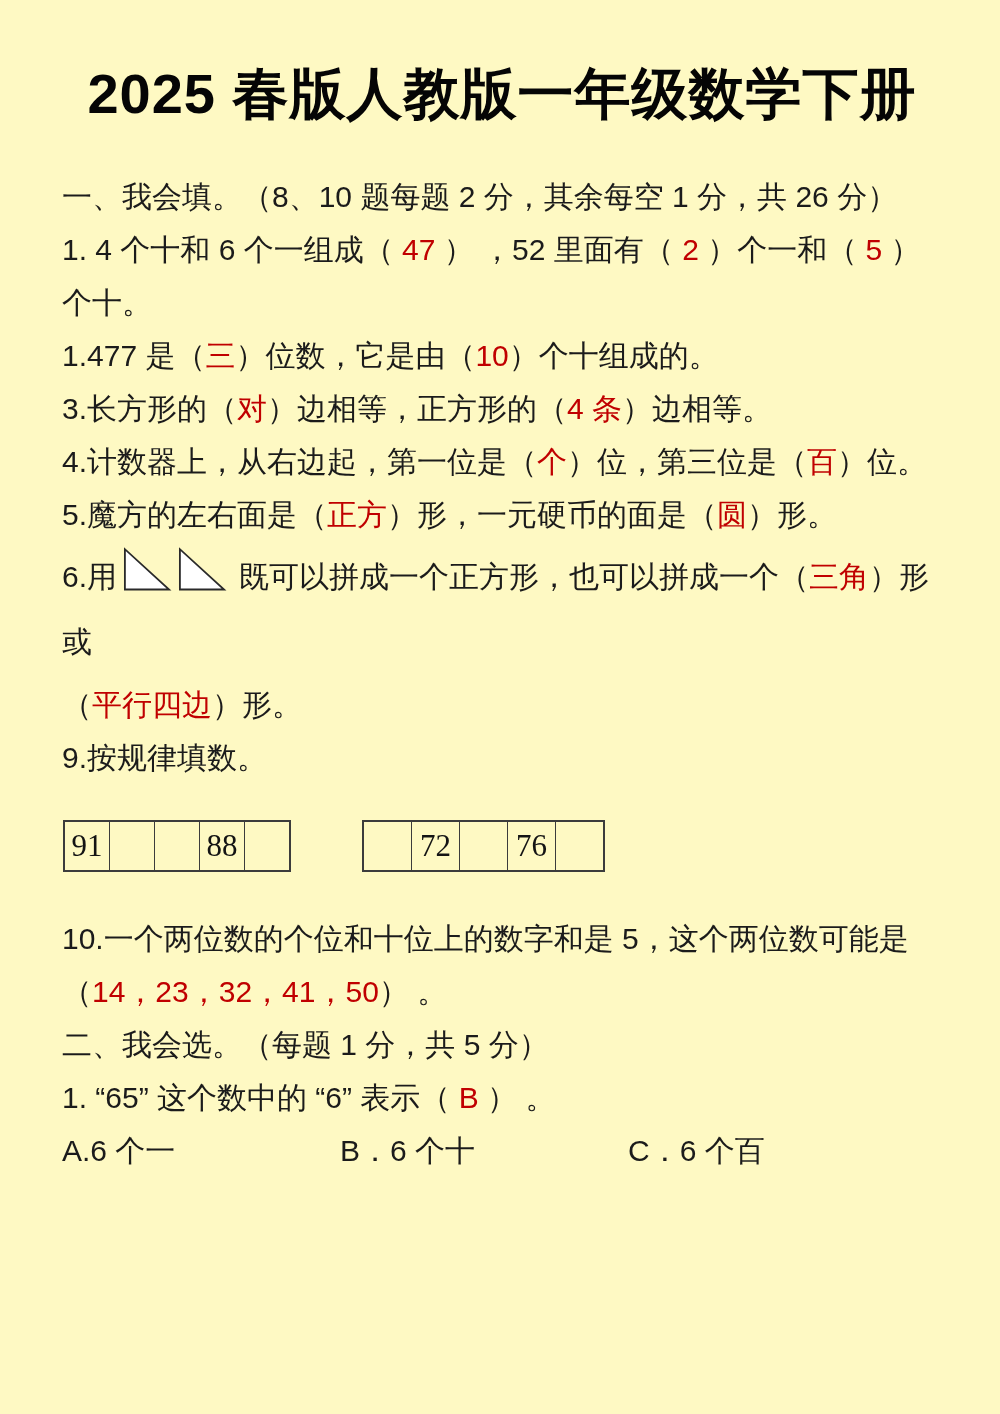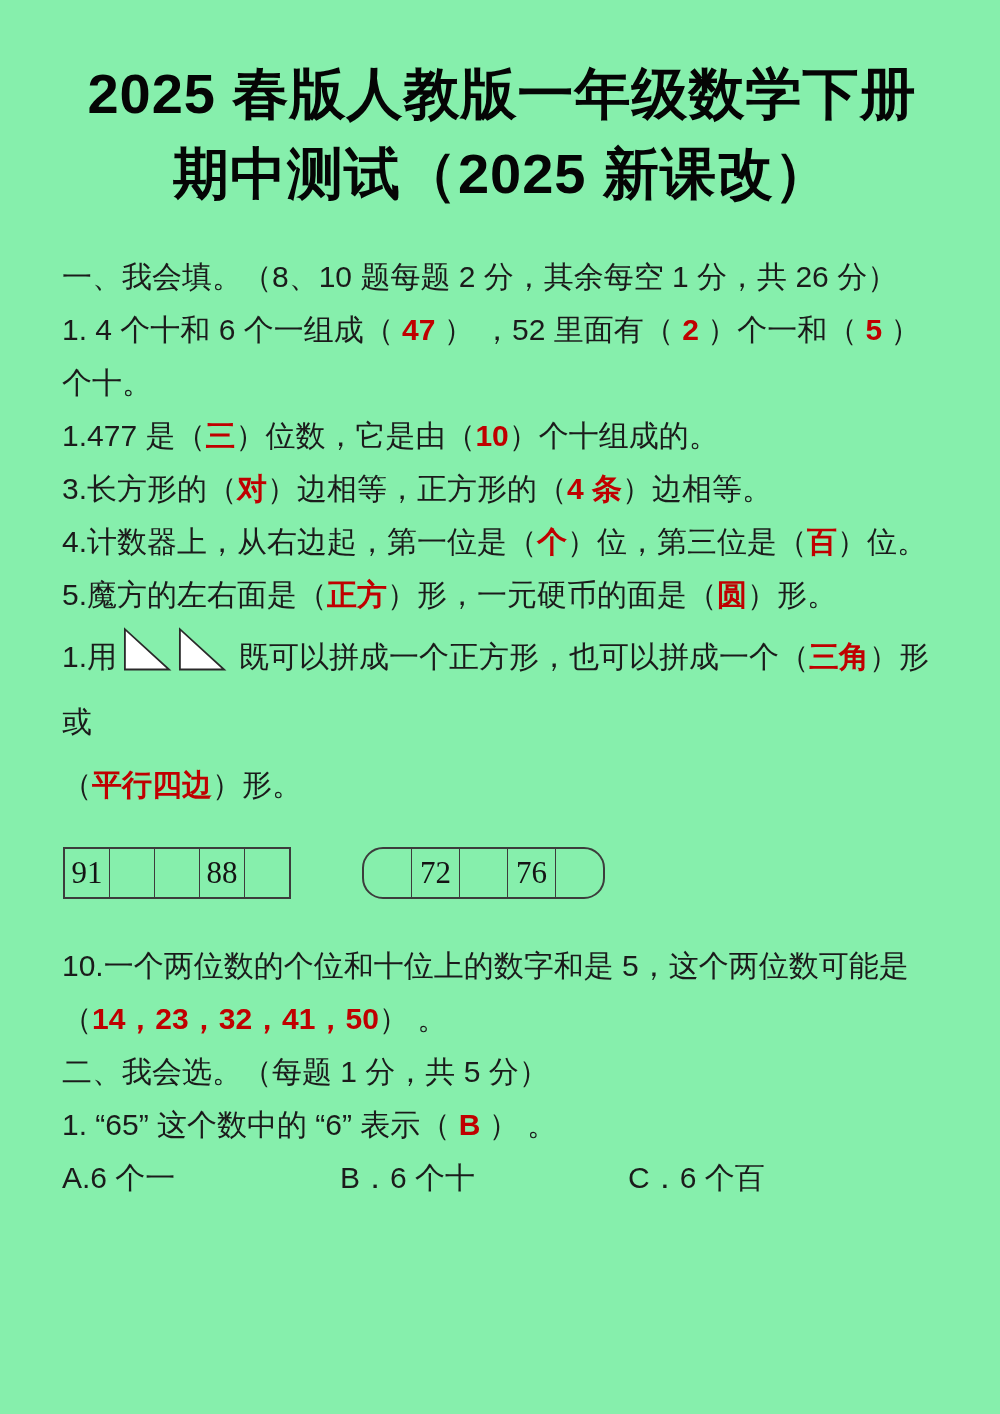--- a/index.html
+++ b/index.html
@@ -1,42 +1,42 @@
 <!DOCTYPE html>
 <html style="--ans: #c00000;"><head>
 <meta charset="utf-8">
 <style>
   html,body{margin:0;padding:0;background:#ffffff;}
   .page{
     position:relative;
     width:1000px;height:1414px;
-    background:#86efac;
+    background:#fef9c3;
     box-sizing:border-box;
     padding:54px 58px 0 62px;
     font-family:"Liberation Sans","DejaVu Sans",sans-serif;
     color:#1b1b1b;
     overflow:hidden;
   }
   .title{
     text-align:center;
     font-weight:900;
     font-size:56px;
     line-height:80px;
     letter-spacing:1px;
     color:#050505;
   }
   .content{margin-top:36px;font-size:30px;}
   .line{line-height:53px;}
-  .ans{color:var(--ans,#c00000);font-weight:bold;}
+  .ans{color:var(--ans,#c00000);}
   .q6 .line:last-child{margin-top:10px;}
   .tri-pair{display:inline-block;vertical-align:-12px;margin:0 8px 0 4px;white-space:nowrap;}
   .tri-pair svg{width:52px;height:58px;margin-right:3px;}
   .tables-row{display:flex;margin:36px 0 40px 1px;}
   .seq-table{display:flex;border:2px solid #3c3c3c;}
-  .seq-table.t2{margin-left:71px;border-radius:21px;}
+  .seq-table.t2{margin-left:71px;}
   .seq-cell{
     width:44px;height:48px;
     border-left:1.5px solid #3c3c3c;
     display:flex;align-items:center;justify-content:center;
     font-family:"Liberation Serif","DejaVu Serif",serif;
     font-size:31px;color:#141414;
   }
   .seq-table.t2 .seq-cell{width:47px;}
   .seq-cell:first-child{border-left:none;}
   .q10{margin-top:40px;}
@@ -44,21 +44,20 @@
   .opt-a{width:278px;}
   .opt-b{width:288px;}
 </style>
 </head>
 <body>
 
 <div class="page">
 
   <h1 class="title" style="margin:0;">
     <div>2025 春版人教版一年级数学下册</div>
-    <div>期中测试（2025 新课改）</div>
   </h1>
 
   <div class="content">
 
     <div class="line">一、我会填。（8、10 题每题 2 分，其余每空 1 分，共 26 分）</div>
 
     <div class="q">
         <div class="line"><span>1. 4 个十和 6 个一组成（ </span><span class="ans">47</span><span> ） ，52 里面有（ </span><span class="ans">2</span><span> ）个一和（ </span><span class="ans">5</span><span> ）</span></div>
         <div class="line"><span>个十。</span></div>
       </div>
@@ -68,26 +67,29 @@
     <div class="q">
         <div class="line"><span>3.长方形的（</span><span class="ans">对</span><span>）边相等，正方形的（</span><span class="ans">4 条</span><span>）边相等。</span></div>
       </div>
     <div class="q">
         <div class="line"><span>4.计数器上，从右边起，第一位是（</span><span class="ans">个</span><span>）位，第三位是（</span><span class="ans">百</span><span>）位。</span></div>
       </div>
     <div class="q">
         <div class="line"><span>5.魔方的左右面是（</span><span class="ans">正方</span><span>）形，一元硬币的面是（</span><span class="ans">圆</span><span>）形。</span></div>
       </div>
     <div class="q q6">
-        <div class="line"><span>1.用</span><span class="tri-pair"><svg viewBox="0 0 40 36">
+        <div class="line"><span>6.用</span><span class="tri-pair"><svg viewBox="0 0 40 36">
               <path d="M3 2 L3 33 L37 33 Z" fill="#ffffff" stroke="#2a2a2a" stroke-width="1.4"></path>
             </svg><svg viewBox="0 0 40 36">
               <path d="M3 2 L3 33 L37 33 Z" fill="#ffffff" stroke="#2a2a2a" stroke-width="1.4"></path>
             </svg></span><span>既可以拼成一个正方形，也可以拼成一个（</span><span class="ans">三角</span><span>）形或</span></div>
         <div class="line"><span>（</span><span class="ans">平行四边</span><span>）形。</span></div>
+      </div>
+    <div class="q">
+        <div class="line"><span>9.按规律填数。</span></div>
       </div>
 
     <div class="tables-row">
       <div class="seq-table t1">
         <div class="seq-cell">91</div>
         <div class="seq-cell"></div>
         <div class="seq-cell"></div>
         <div class="seq-cell">88</div>
         <div class="seq-cell"></div>
       </div>

